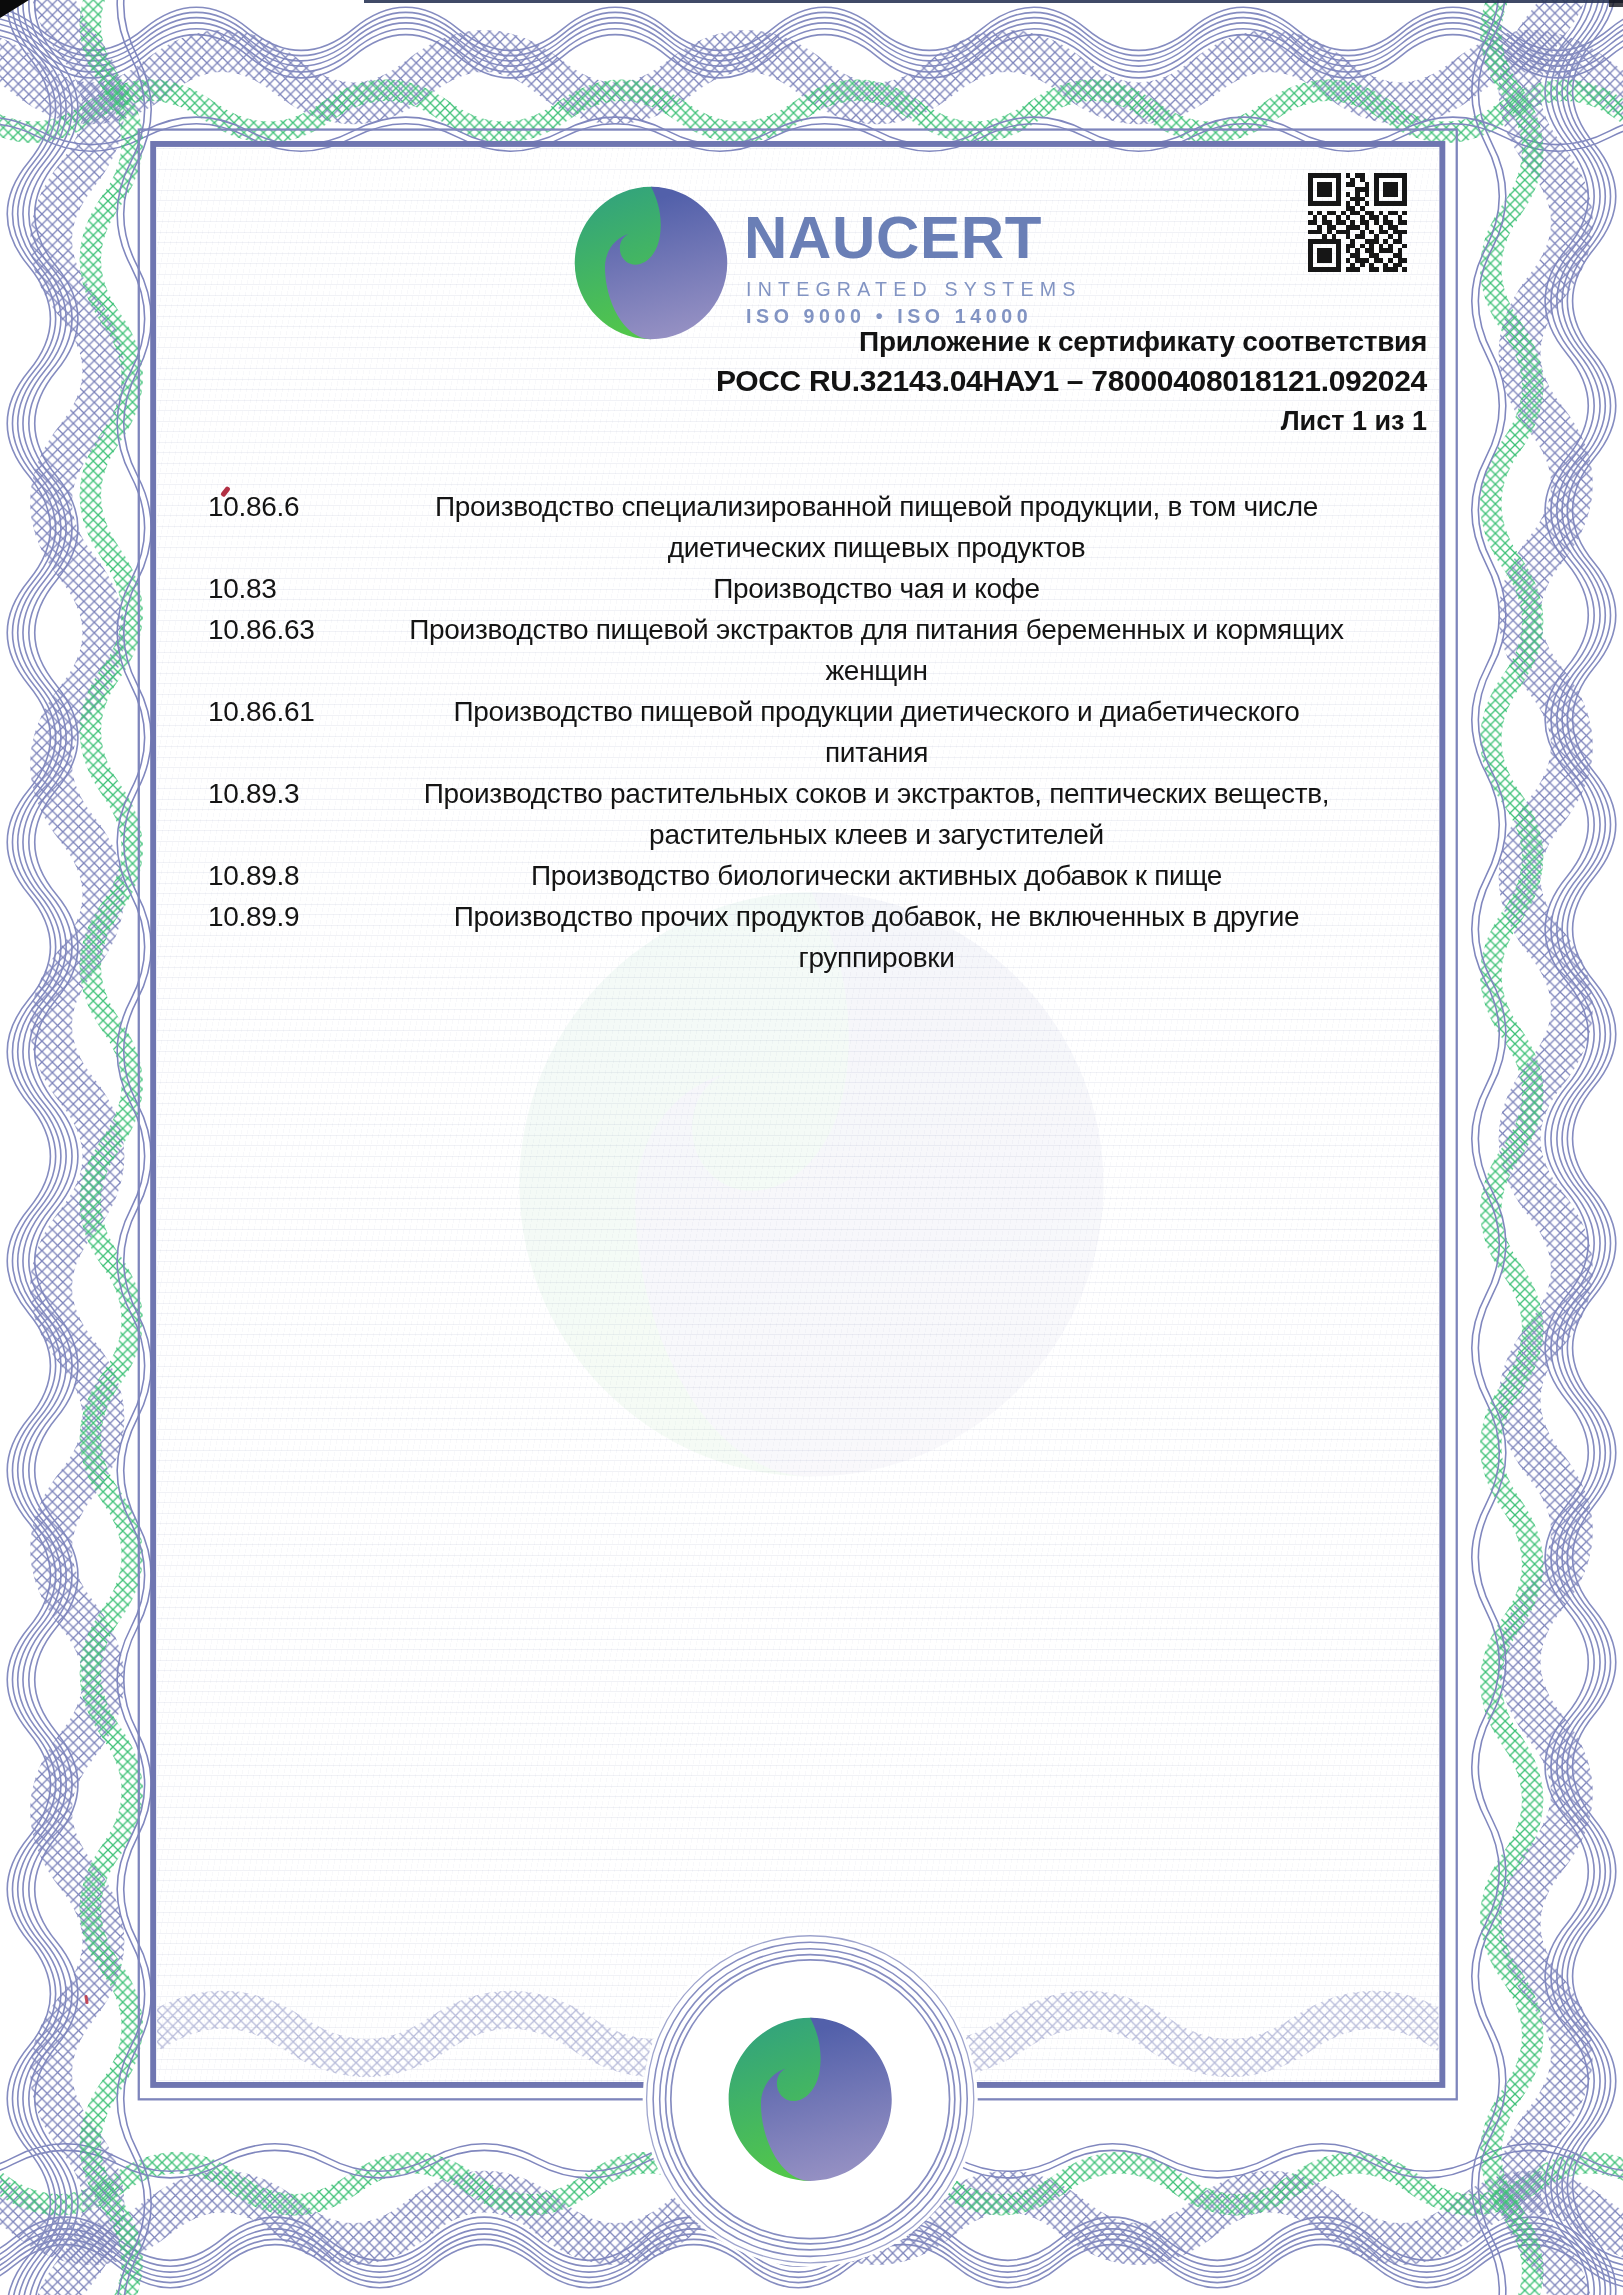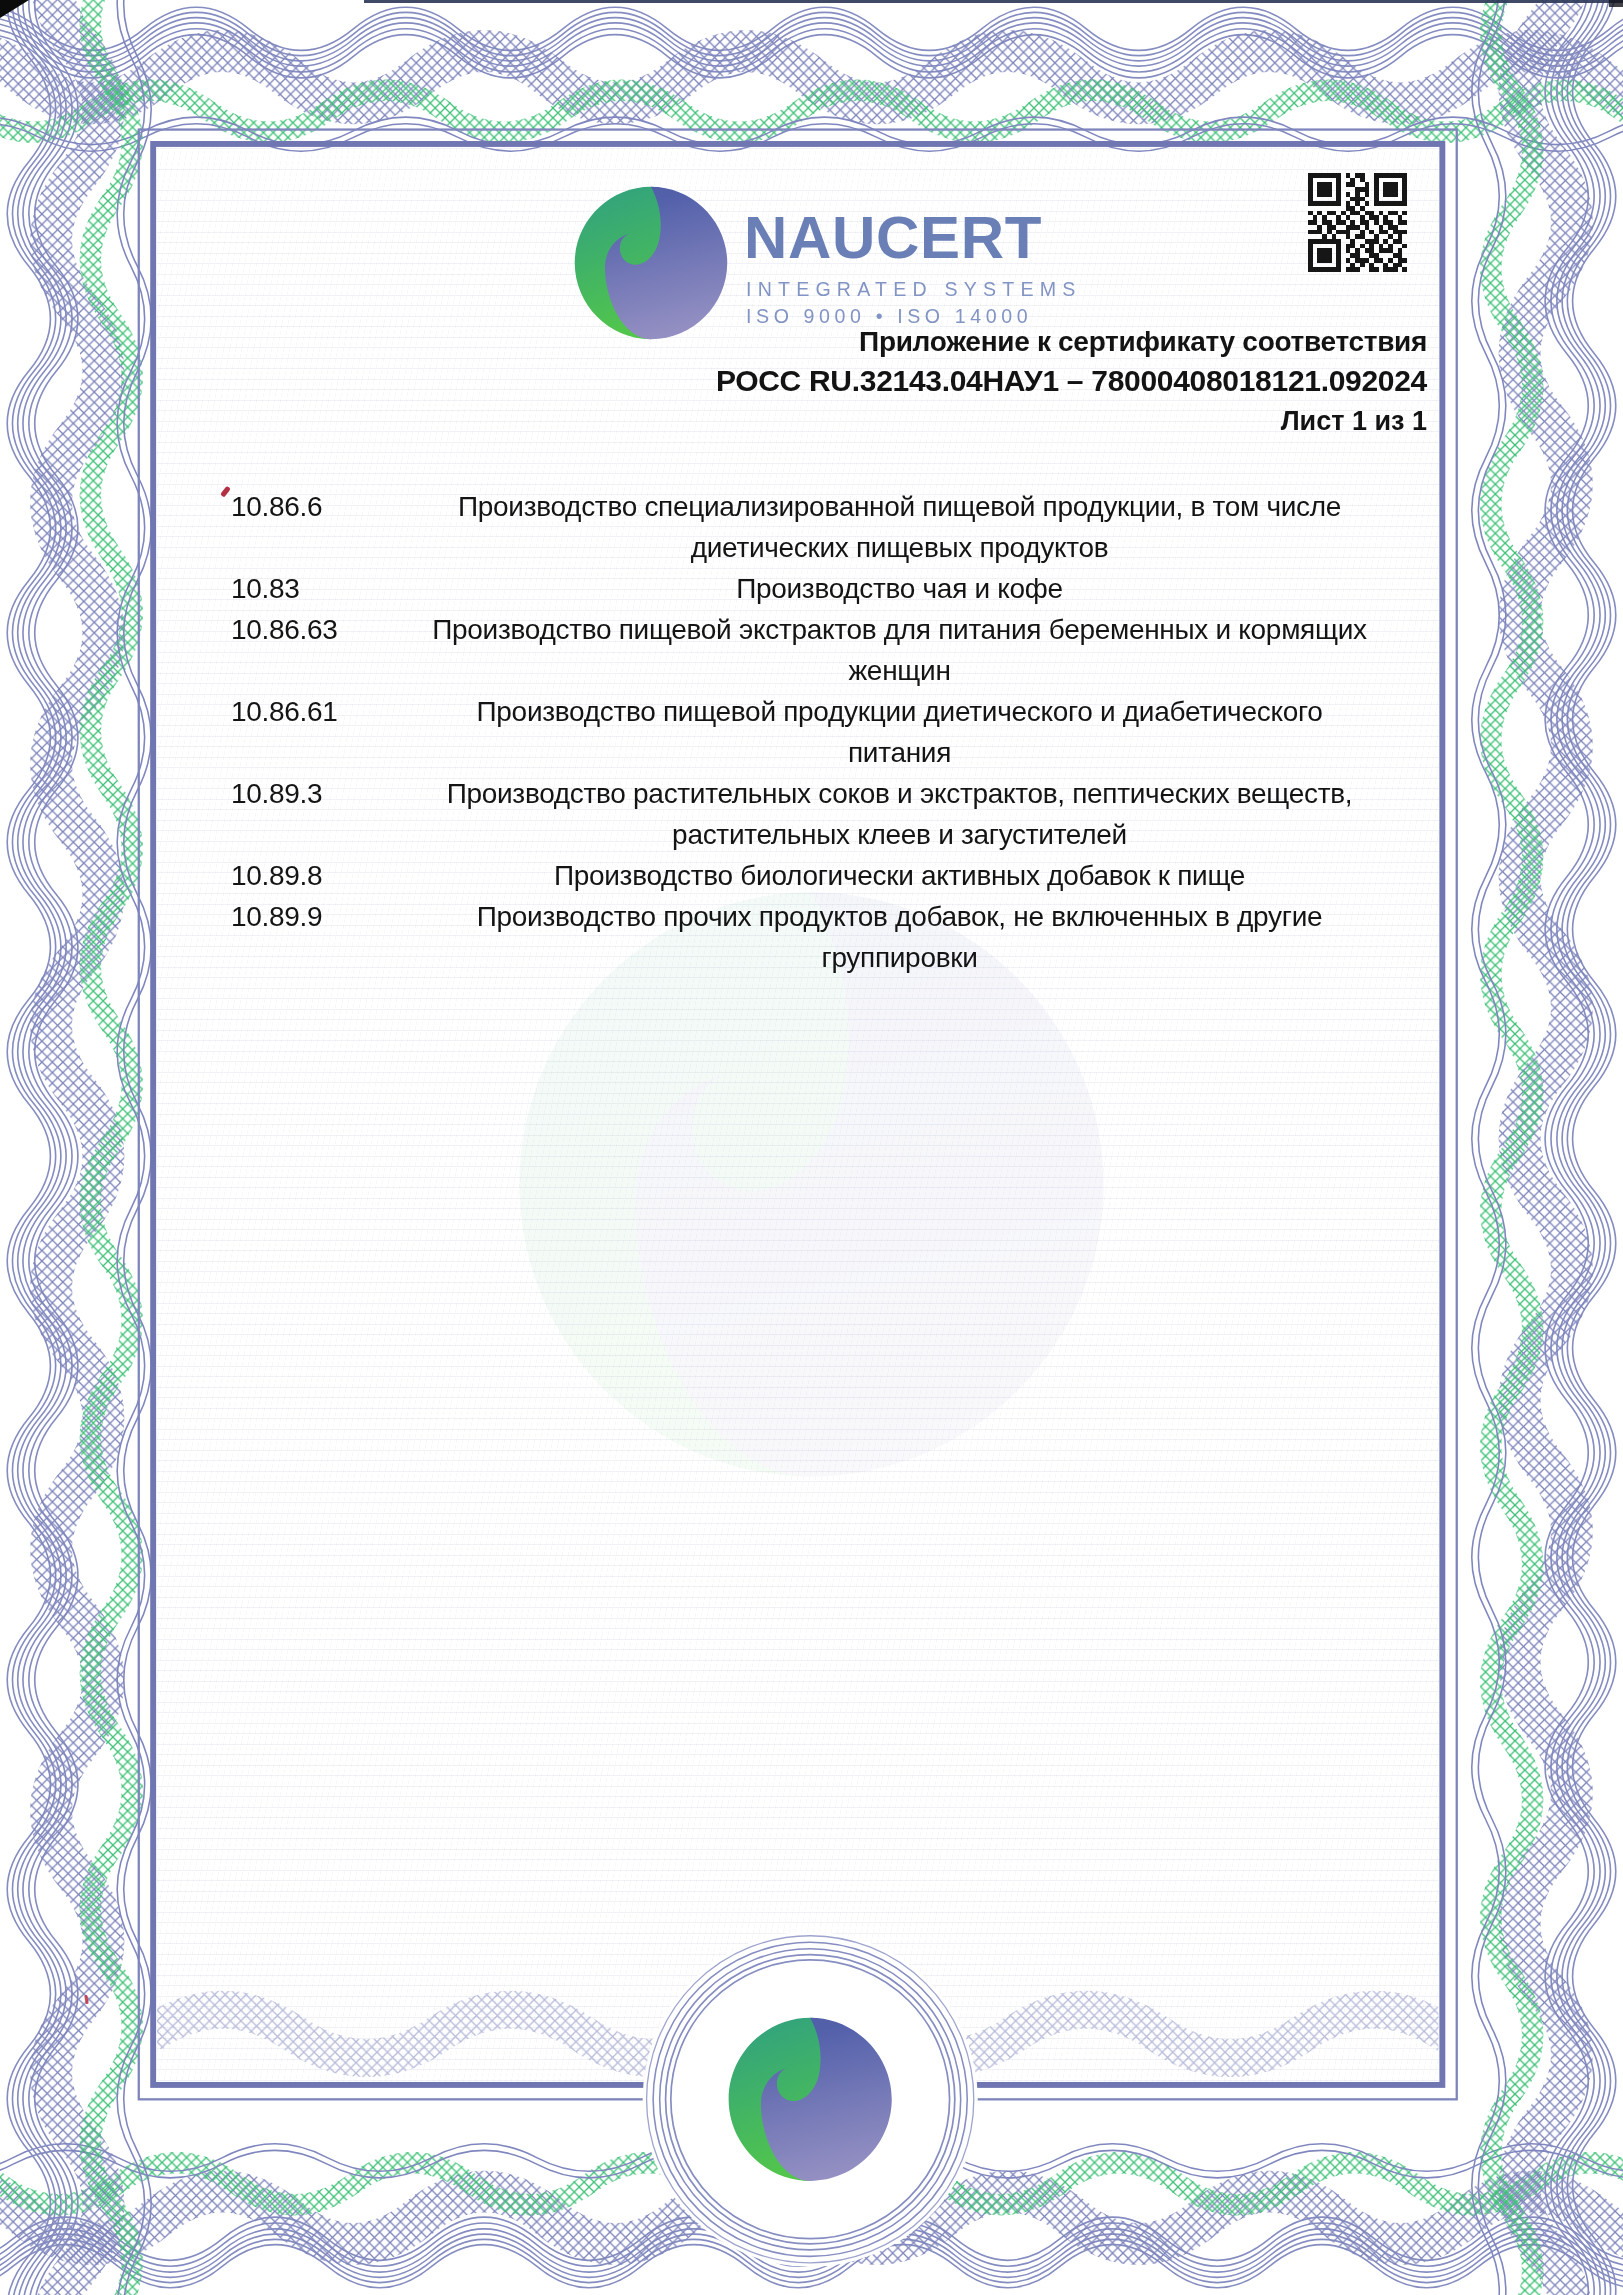--- a/index.html
+++ b/index.html
@@ -26,30 +26,30 @@
     position:absolute;left:744px;top:203px;
     font-size:60px;font-weight:700;letter-spacing:0.7px;
     color:#6a7fb6;
   }
   .tagline{
     position:absolute;left:746px;top:278px;
     font-size:19.6px;font-weight:400;letter-spacing:6.2px;color:#8294c3;
   }
   .standards{
     position:absolute;left:746px;top:305px;
-    font-size:19.6px;font-weight:400;letter-spacing:4.6px;color:#8294c3;
+    font-size:19.6px;font-weight:700;letter-spacing:4.6px;color:#8294c3;
   }
   .qr-svg{position:absolute;left:1308px;top:173px;width:99px;height:99px;}
 
   .hdr{position:absolute;right:196px;text-align:right;color:#131313;font-weight:700;white-space:nowrap;}
   .hdr-title{top:326px;font-size:28px;letter-spacing:-0.3px;}
   .hdr-number{top:364px;font-size:30px;letter-spacing:-0.3px;}
   .hdr-sheet{top:406px;font-size:27px;text-align:center;}
 
-  .okved{position:absolute;left:208px;top:486px;width:1217px;color:#141414;margin-left:23px;}
+  .okved{position:absolute;left:208px;top:486px;width:1217px;color:#141414;}
   .okved-item{display:flex;align-items:flex-start;}
   .okved-code{flex:0 0 132px;font-size:28px;line-height:41px;letter-spacing:-0.3px;}
   .okved-text{flex:1 1 auto;font-size:28px;line-height:41px;letter-spacing:-0.3px;white-space:pre-line;max-width:1073px;text-align:center;}
 
   
   .art-topline{position:absolute;left:364px;top:0;width:1259px;height:3.3px;background:#2b3657;opacity:.9;}
   .art-corner{position:absolute;left:0;top:0;width:0;height:0;border-top:18.3px solid #0b0b0b;border-right:29px solid transparent;}
   .art-nick{position:absolute;left:1609px;top:0;width:14.4px;height:6.5px;background:#13131a;opacity:.8;}
   .art-redtick{position:absolute;left:223px;top:486px;width:4.6px;height:11px;background:#b23044;border-radius:2px;transform:rotate(38deg);}
   .art-redtick2{position:absolute;left:85px;top:1995px;width:3.3px;height:9.2px;background:#c03040;border-radius:1.3px;transform:rotate(-10deg);opacity:.85;}

